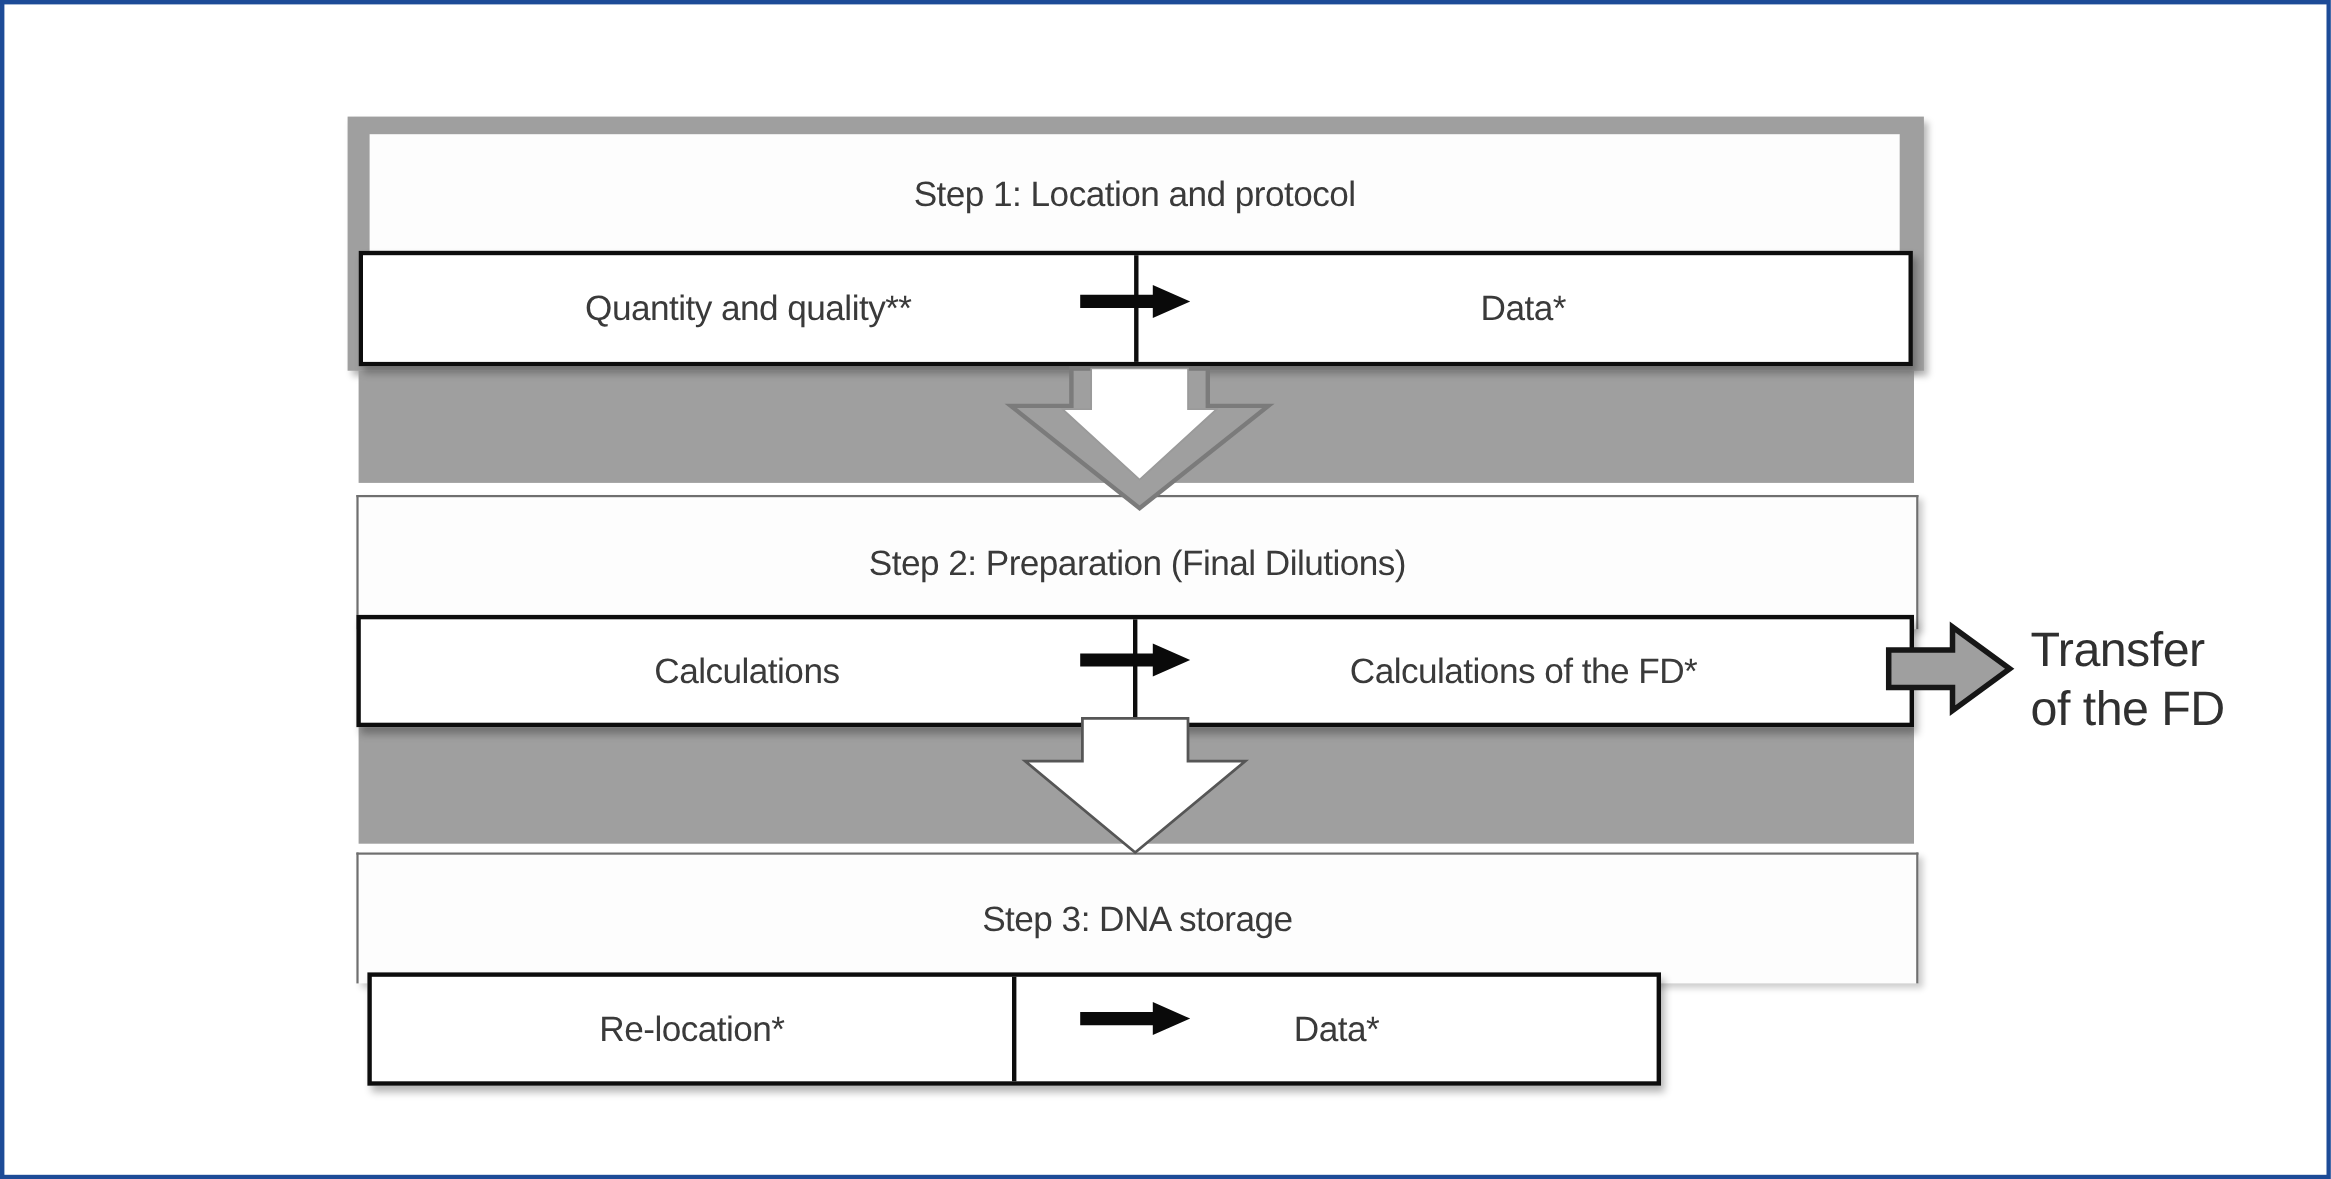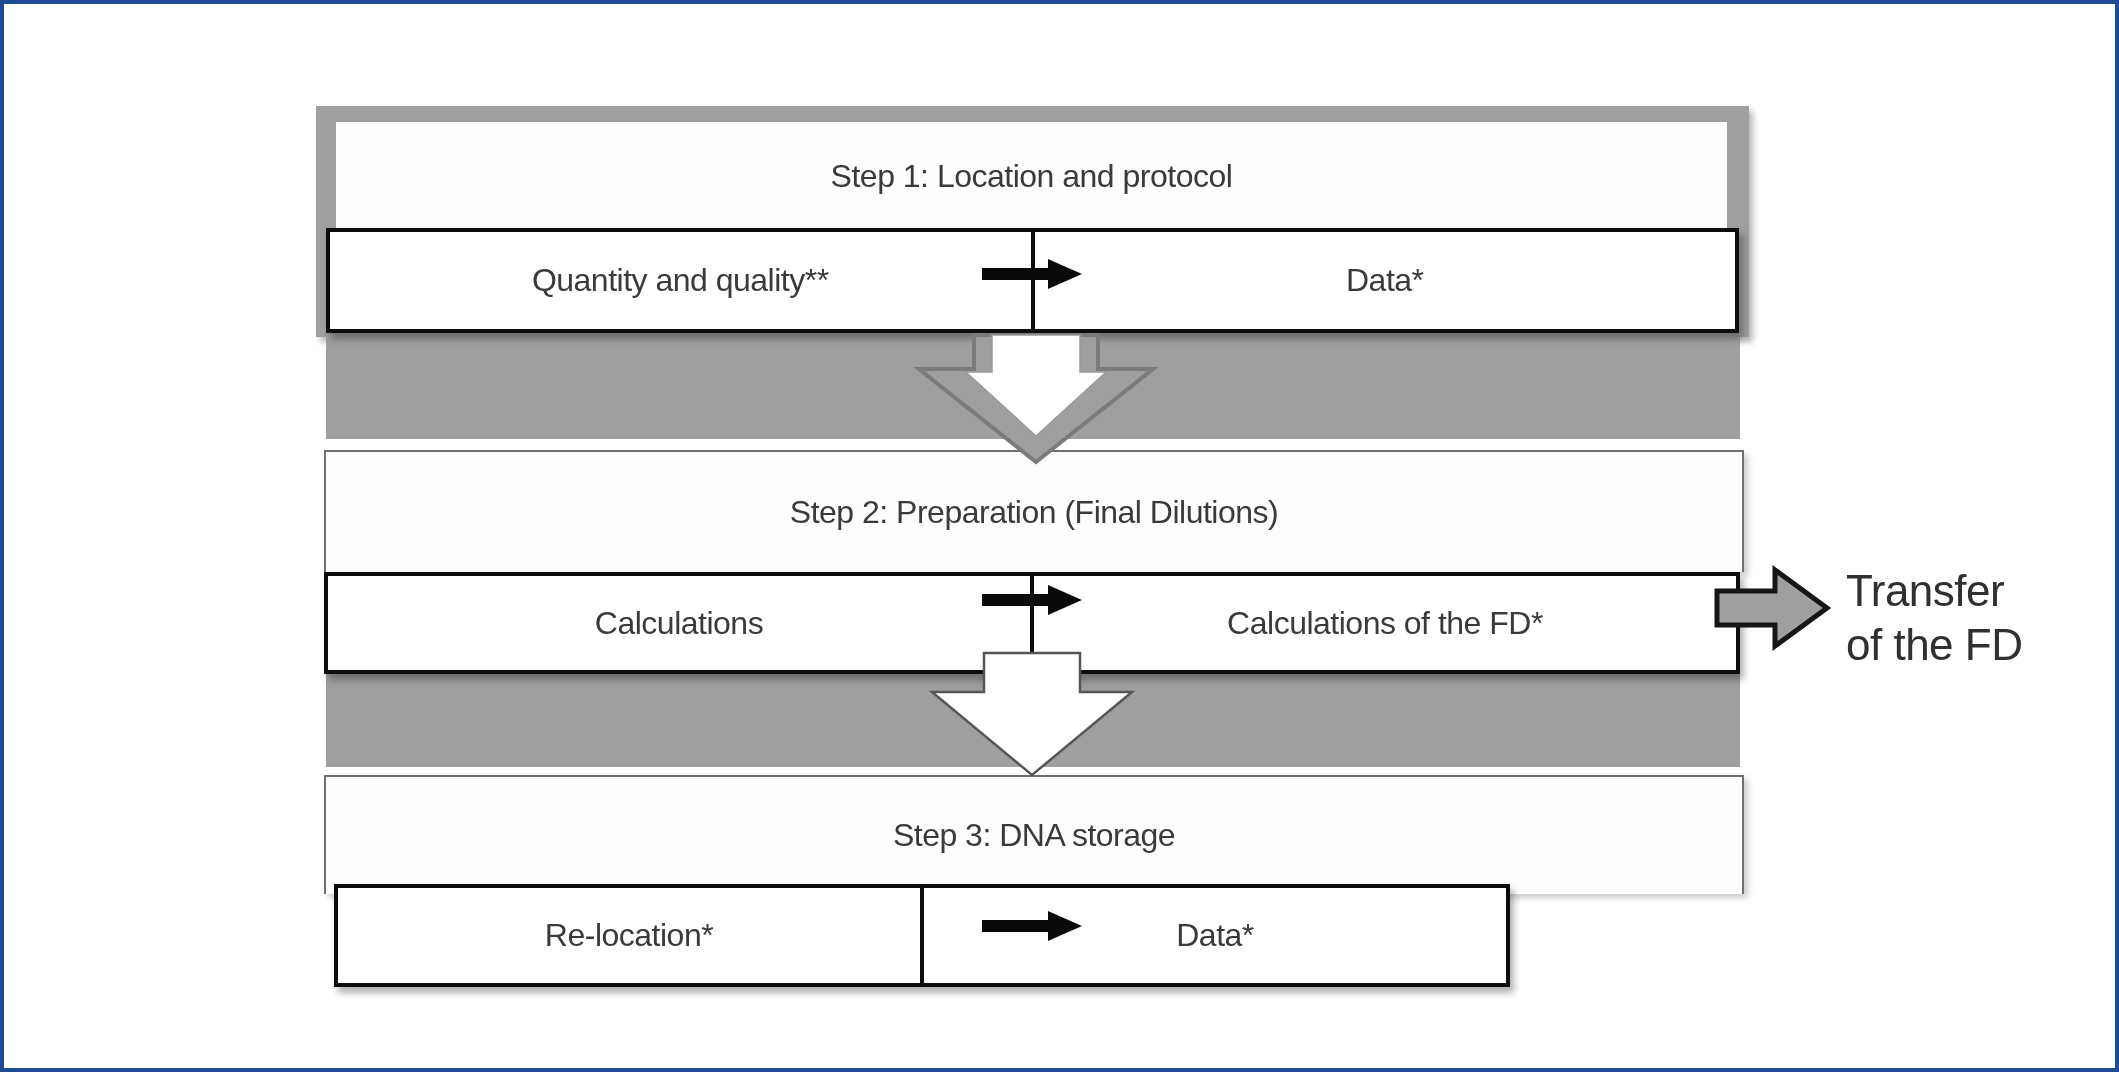--- a/index.html
+++ b/index.html
@@ -50,21 +50,21 @@
   
   .row {
     background: #ffffff;
     border: 4px solid #0d0d0d;
     display: flex;
     box-shadow: 4px 6px 7px rgba(0,0,0,0.30);
     box-sizing: border-box;
     z-index: 3;
   }
   .r1 { left: 322px; top: 224px; width: 1413px; height: 105px; }
-  .r2 { left: 320px; top: 555px; width: 1416px; height: 102px; margin-top: 13px; }
+  .r2 { left: 320px; top: 555px; width: 1416px; height: 102px; }
   .r3 { left: 330px; top: 880px; width: 1176px; height: 103px; }
   .cell {
     flex: 1 1 50%;
     display: flex; align-items: center; justify-content: center;
   }
   .cell.left { border-right: 4px solid #0d0d0d; }
 
   
   .step-title, .cell-label {
     font-size: 32px;

